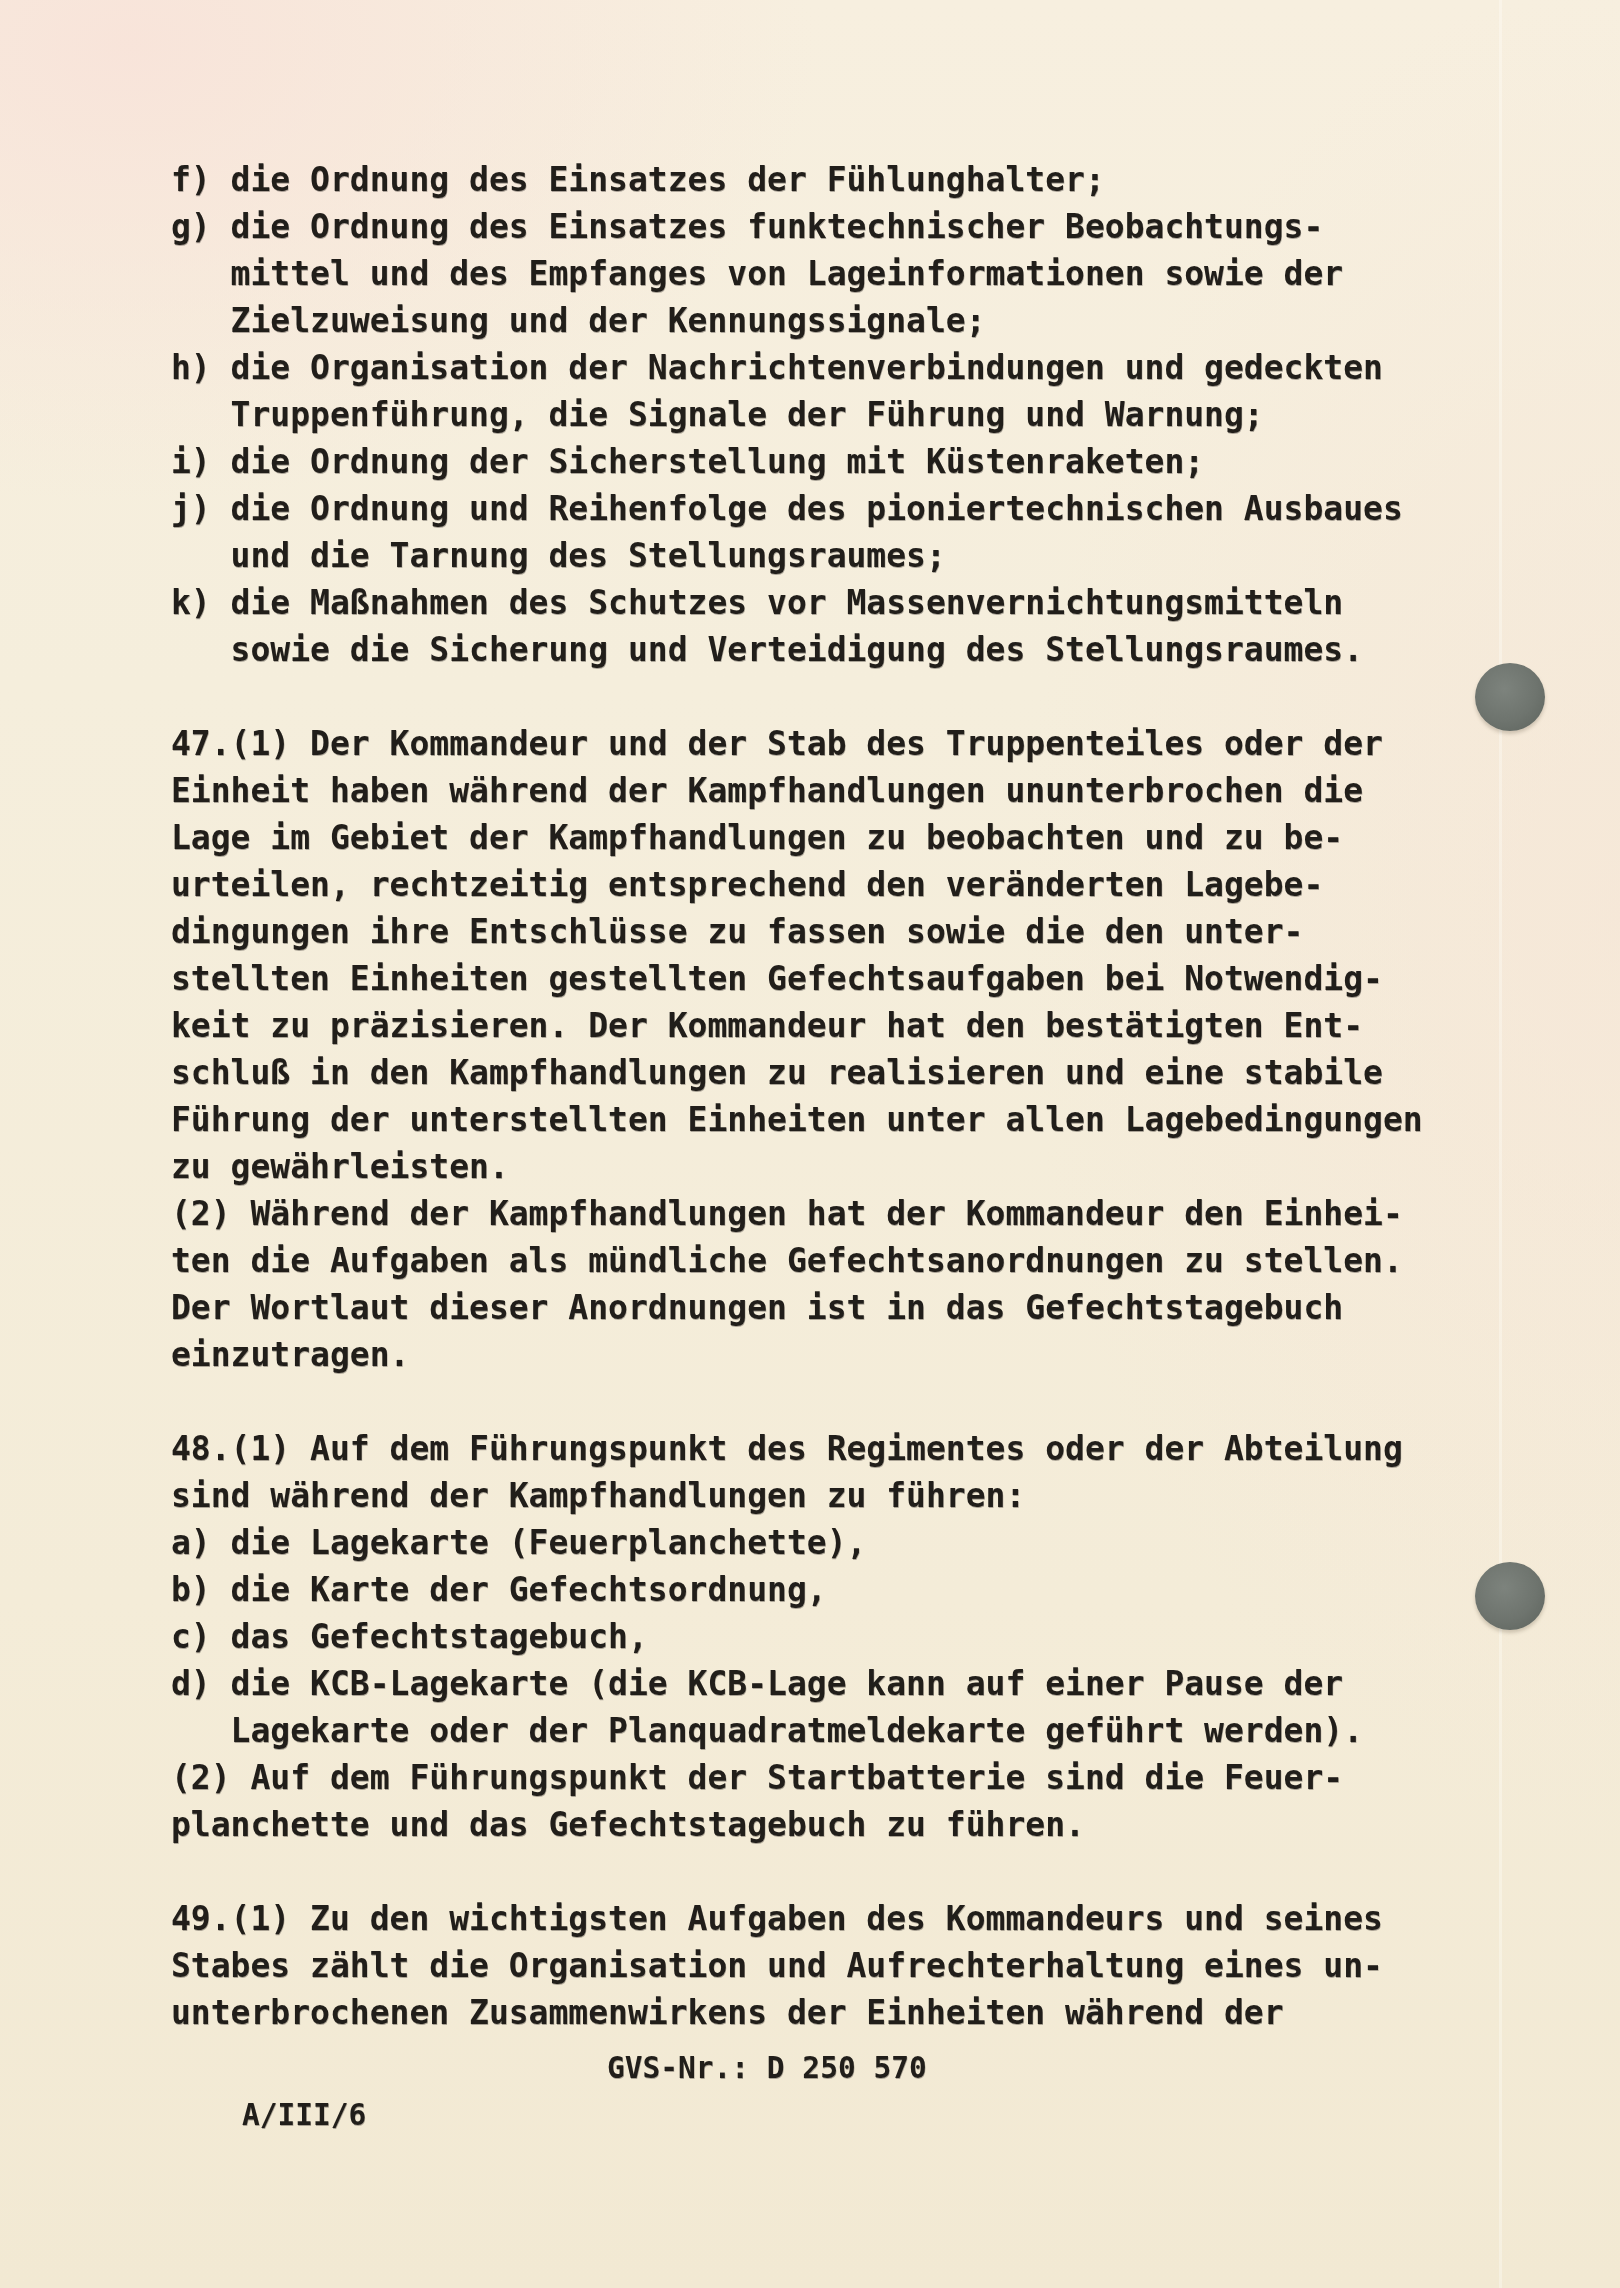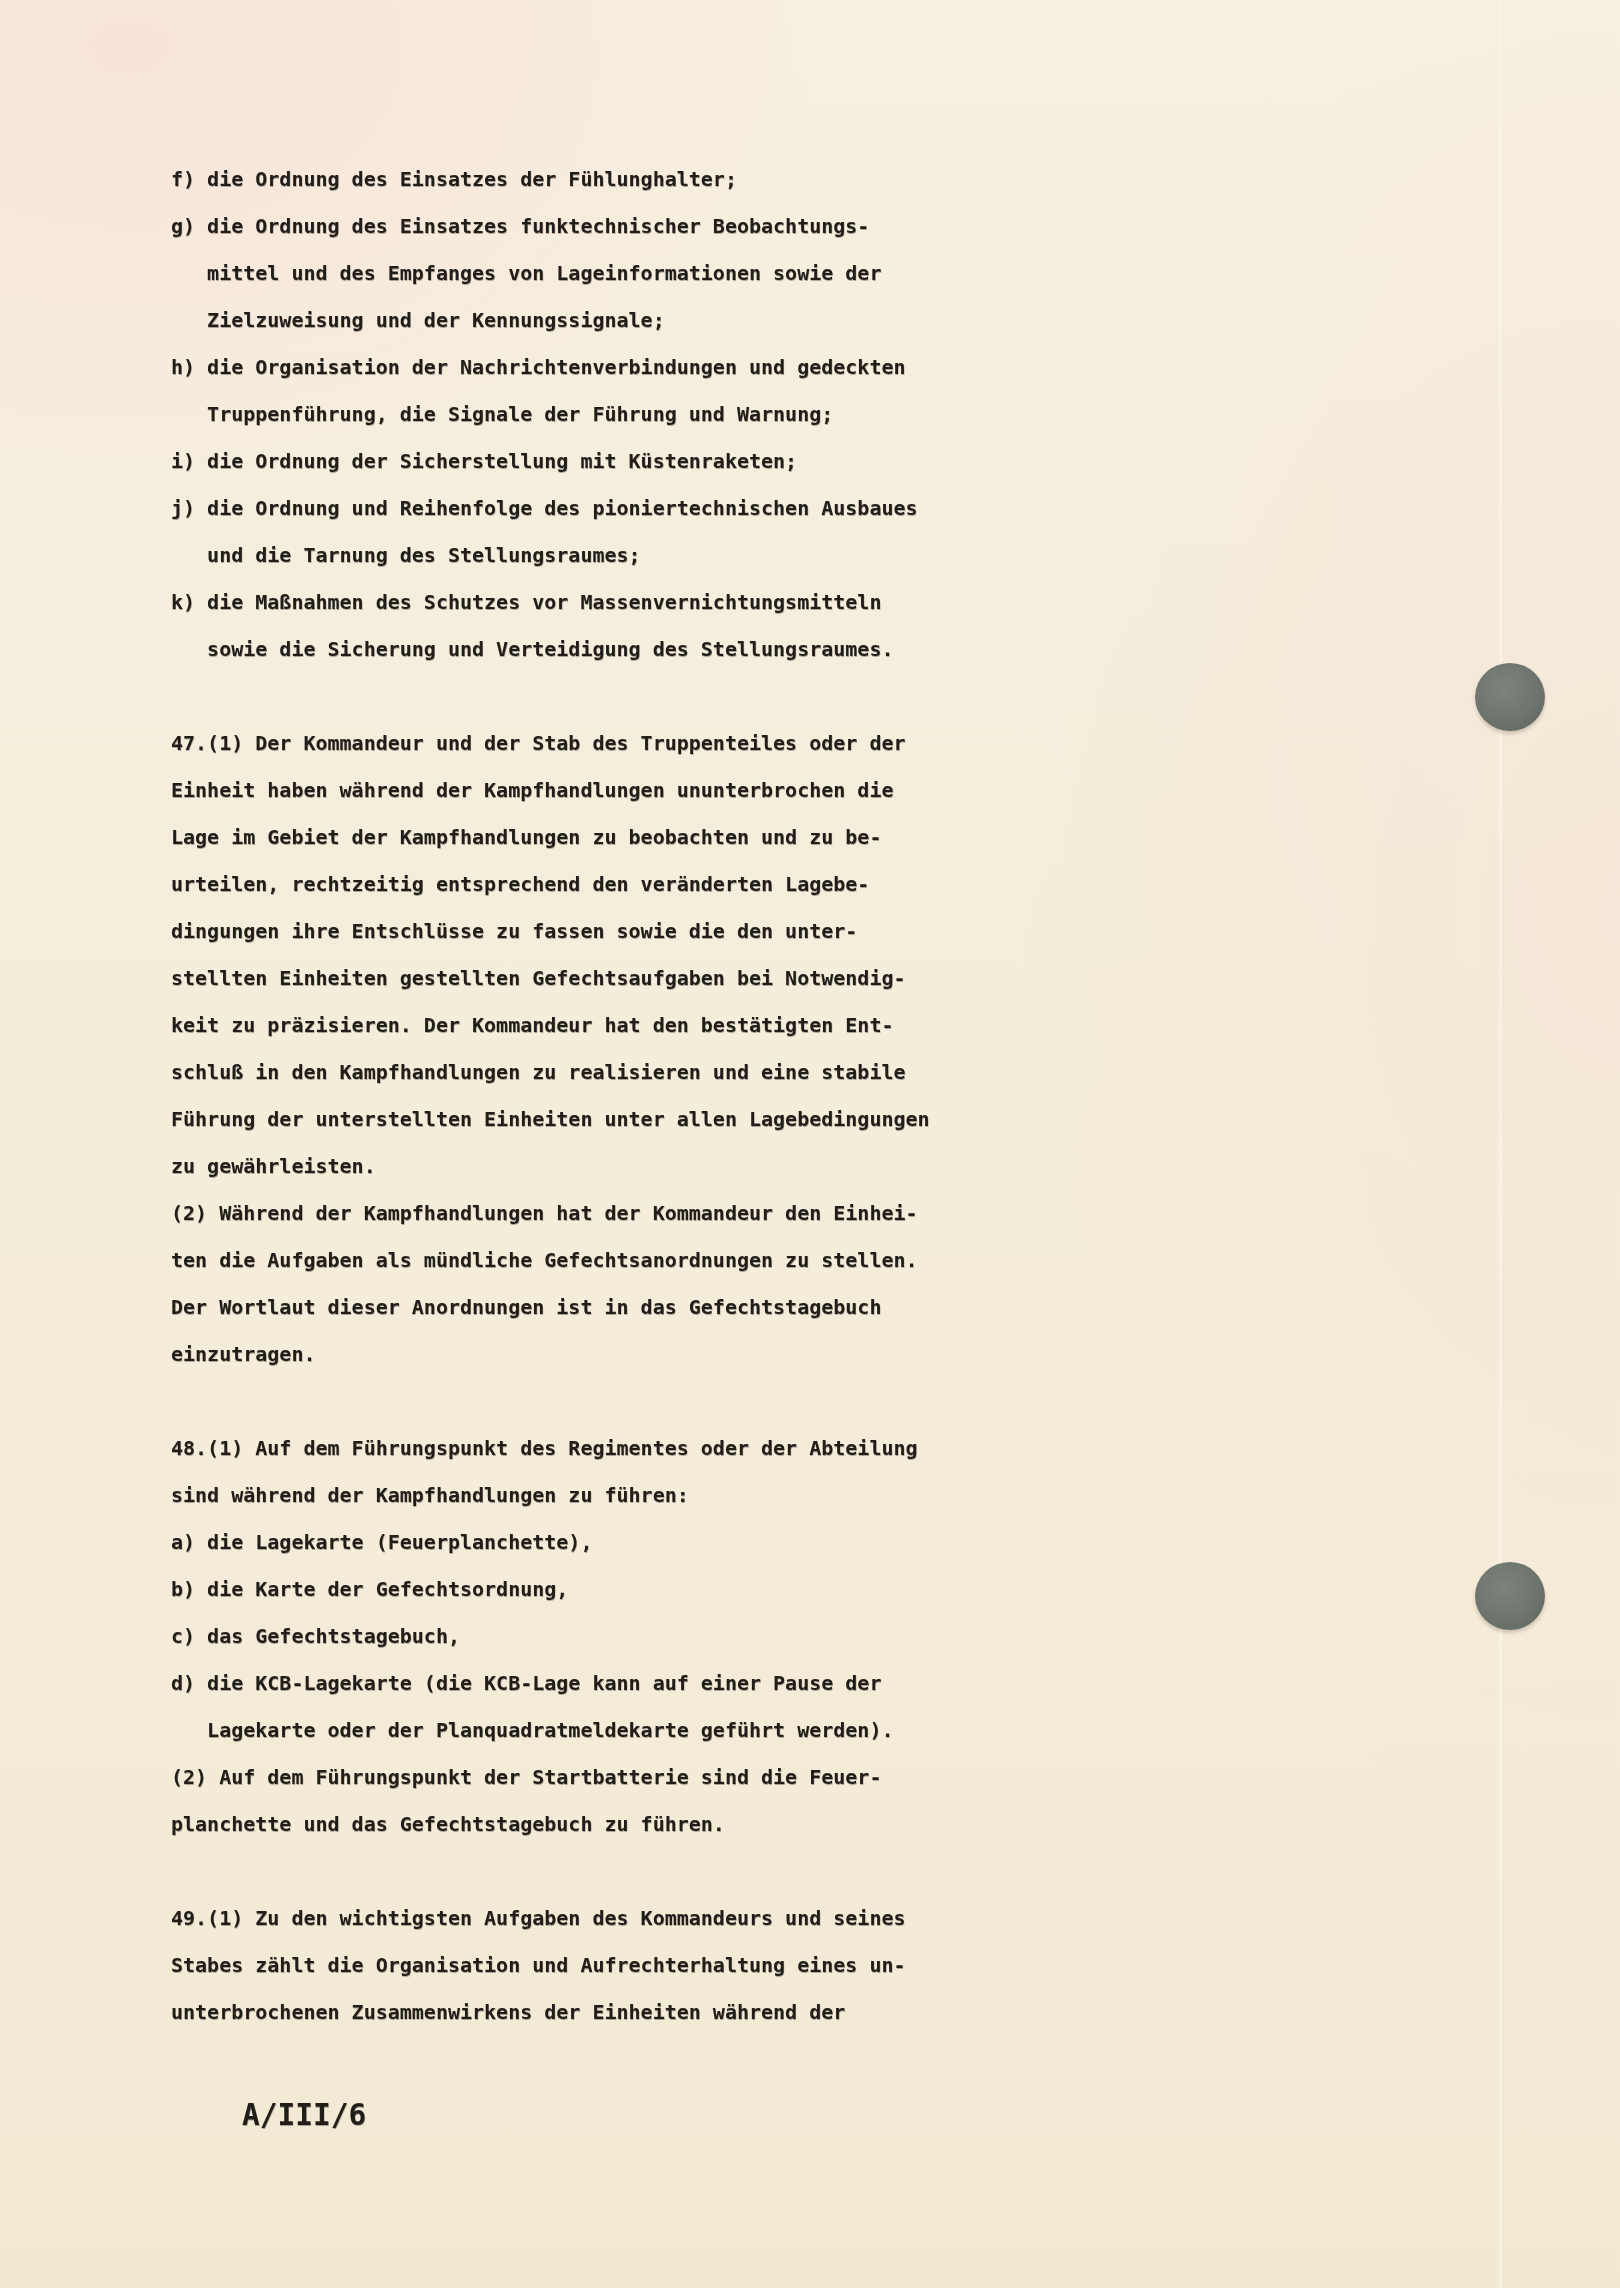--- a/index.html
+++ b/index.html
@@ -39,21 +39,21 @@
   }
   .hole-top    { left: 1475px; top: 663px; }
   .hole-bottom { left: 1475px; top: 1562px; }
 
   .text-body {
     position: absolute;
     left: 171px;
     top: 156px;
     width: 1351px;
     color: #211e1a;
-    font-size: 20px;
+    font-size: 33px;
     line-height: 47px;
     font-weight: bold;
     white-space: pre;
     text-shadow: 0.5px 0.5px 0 rgba(33,30,26,0.35);
   }
   .block { margin-bottom: 47px; }
   .line  { height: 47px; }
 
   .footer {
     position: absolute;
@@ -79,15 +79,16 @@
 
 <div class="paper">
   <div class="vscan-line"></div>
   <div class="punch-hole hole-top"></div>
   <div class="punch-hole hole-bottom"></div>
 
   <div class="text-body" id="text-body"><div class="block"><div class="line">f) die Ordnung des Einsatzes der Fühlunghalter;</div><div class="line">g) die Ordnung des Einsatzes funktechnischer Beobachtungs-</div><div class="line">   mittel und des Empfanges von Lageinformationen sowie der</div><div class="line">   Zielzuweisung und der Kennungssignale;</div><div class="line">h) die Organisation der Nachrichtenverbindungen und gedeckten</div><div class="line">   Truppenführung, die Signale der Führung und Warnung;</div><div class="line">i) die Ordnung der Sicherstellung mit Küstenraketen;</div><div class="line">j) die Ordnung und Reihenfolge des pioniertechnischen Ausbaues</div><div class="line">   und die Tarnung des Stellungsraumes;</div><div class="line">k) die Maßnahmen des Schutzes vor Massenvernichtungsmitteln</div><div class="line">   sowie die Sicherung und Verteidigung des Stellungsraumes.</div></div><div class="block"><div class="line">47.(1) Der Kommandeur und der Stab des Truppenteiles oder der</div><div class="line">Einheit haben während der Kampfhandlungen ununterbrochen die</div><div class="line">Lage im Gebiet der Kampfhandlungen zu beobachten und zu be-</div><div class="line">urteilen, rechtzeitig entsprechend den veränderten Lagebe-</div><div class="line">dingungen ihre Entschlüsse zu fassen sowie die den unter-</div><div class="line">stellten Einheiten gestellten Gefechtsaufgaben bei Notwendig-</div><div class="line">keit zu präzisieren. Der Kommandeur hat den bestätigten Ent-</div><div class="line">schluß in den Kampfhandlungen zu realisieren und eine stabile</div><div class="line">Führung der unterstellten Einheiten unter allen Lagebedingungen</div><div class="line">zu gewährleisten.</div><div class="line">(2) Während der Kampfhandlungen hat der Kommandeur den Einhei-</div><div class="line">ten die Aufgaben als mündliche Gefechtsanordnungen zu stellen.</div><div class="line">Der Wortlaut dieser Anordnungen ist in das Gefechtstagebuch</div><div class="line">einzutragen.</div></div><div class="block"><div class="line">48.(1) Auf dem Führungspunkt des Regimentes oder der Abteilung</div><div class="line">sind während der Kampfhandlungen zu führen:</div><div class="line">a) die Lagekarte (Feuerplanchette),</div><div class="line">b) die Karte der Gefechtsordnung,</div><div class="line">c) das Gefechtstagebuch,</div><div class="line">d) die KCB-Lagekarte (die KCB-Lage kann auf einer Pause der</div><div class="line">   Lagekarte oder der Planquadratmeldekarte geführt werden).</div><div class="line">(2) Auf dem Führungspunkt der Startbatterie sind die Feuer-</div><div class="line">planchette und das Gefechtstagebuch zu führen.</div></div><div class="block"><div class="line">49.(1) Zu den wichtigsten Aufgaben des Kommandeurs und seines</div><div class="line">Stabes zählt die Organisation und Aufrechterhaltung eines un-</div><div class="line">unterbrochenen Zusammenwirkens der Einheiten während der</div></div></div>
 
   <div class="footer">
     <span>A/III/6</span>
+    <span class="gvs">GVS-Nr.: D 250 570</span>
   </div>
 </div>
 
 
 </body></html>

